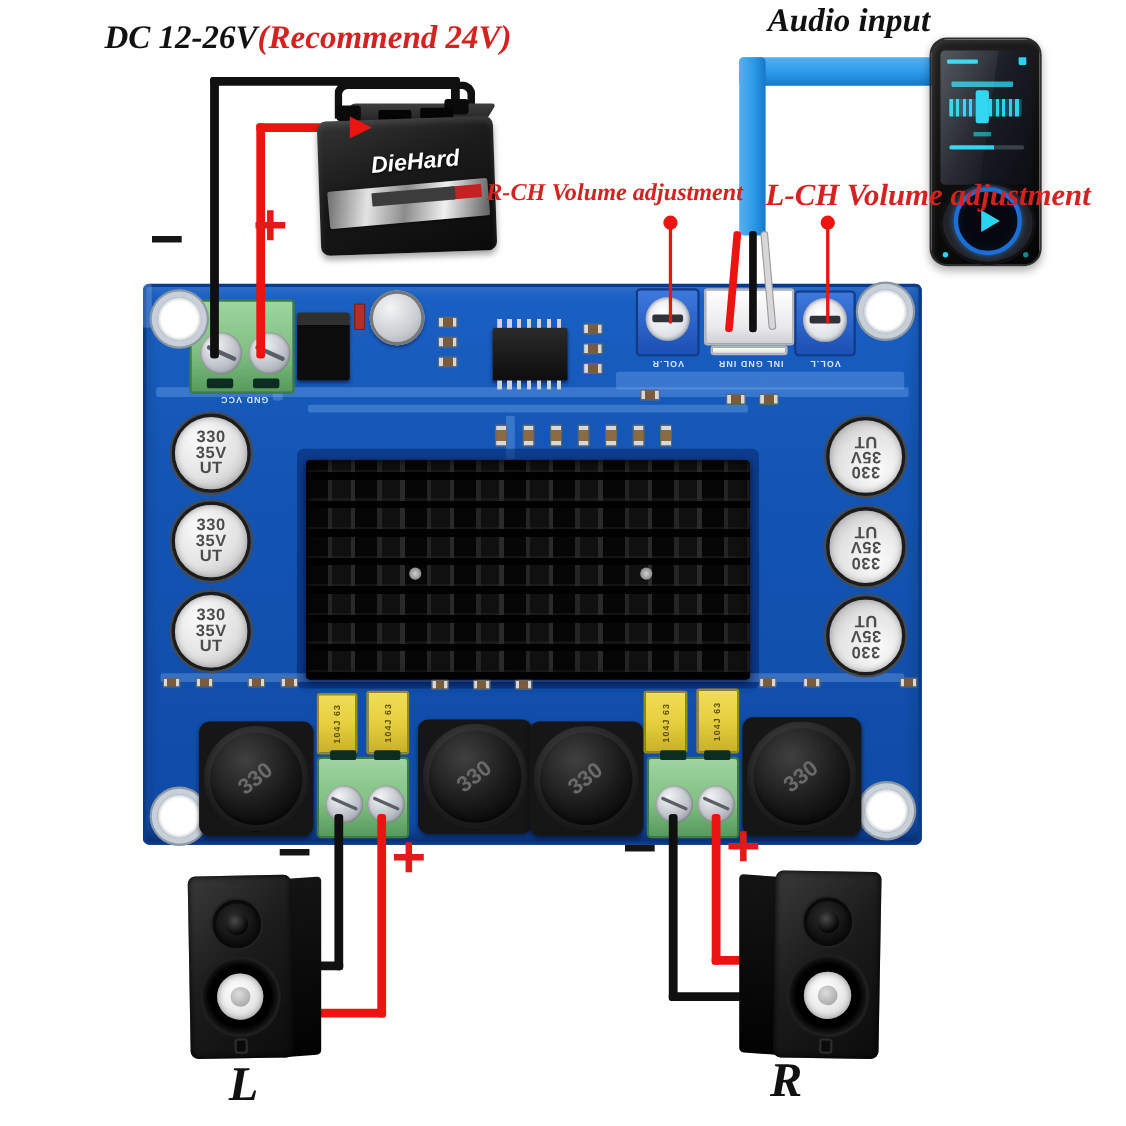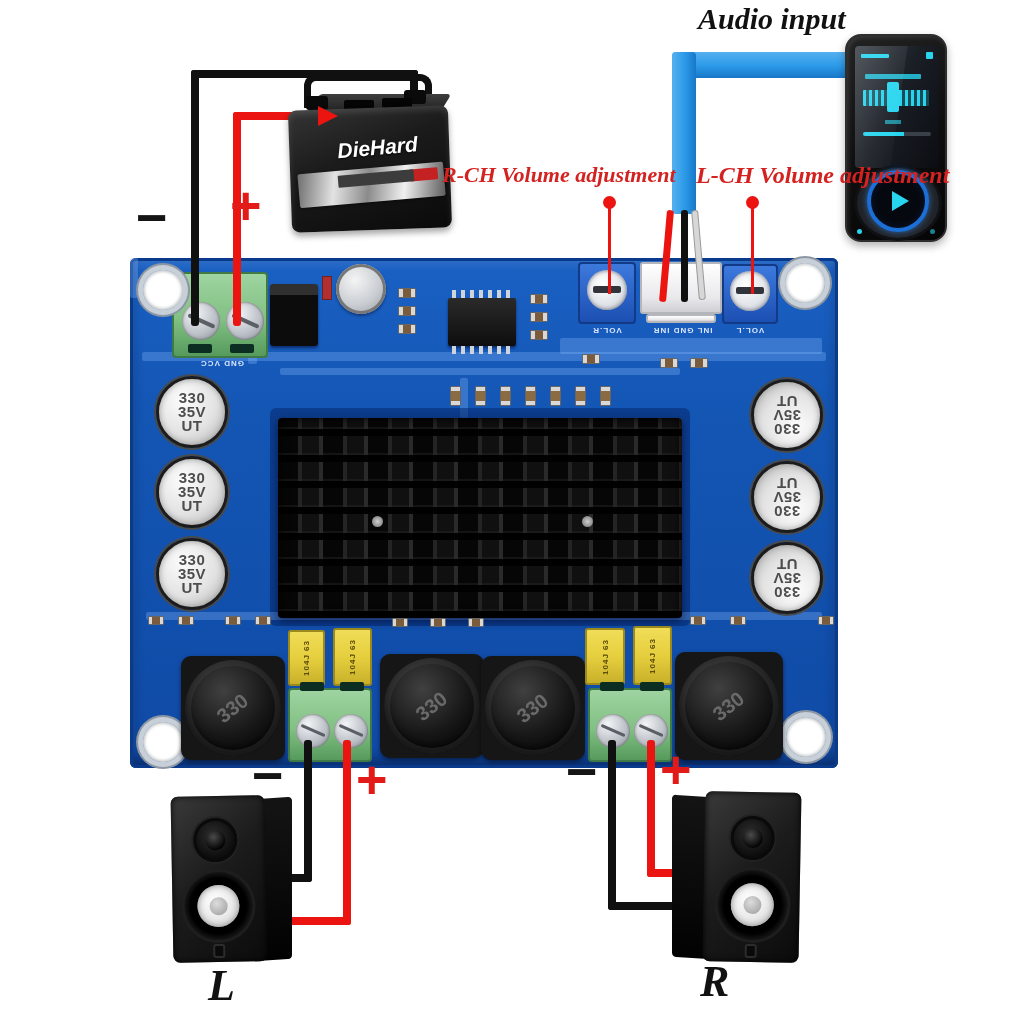--- a/index.html
+++ b/index.html
@@ -96,23 +96,26 @@
   .wavebars{background:repeating-linear-gradient(90deg,var(--player-accent) 0 3px,rgba(39,213,239,.25) 3px 6px);border-radius:1px;}
   .pbtn-outer{border-radius:50%;background:radial-gradient(circle,#26292e 55%,#17191d 100%);box-shadow:0 0 0 3px #101114;}
   .pbtn{border-radius:50%;background:radial-gradient(circle,#05080f 55%,#0a1b3a 100%);border:4px solid #1d6fd8;box-shadow:0 0 6px rgba(40,140,255,.6);}
   .ptri{width:0;height:0;border-top:10px solid transparent;border-bottom:10px solid transparent;border-left:17px solid var(--player-accent);}
 </style>
 </head>
 <body>
 
 <div class="canvas">
 
+  <div class="abs serif" style="left:95px;top:18px;font-size:30px;color:#111;white-space:nowrap;z-index:9;">
+    <span>DC 12-26V</span><span class="redtxt">(Recommend 24V)</span>
+  </div>
   <div class="abs serif redtxt" style="left:442px;top:162px;font-size:22px;z-index:9;white-space:nowrap;">R-CH Volume adjustment</div>
   <div class="abs serif" style="left:698px;top:2px;font-size:30px;color:#111;z-index:9;">Audio input</div>
-  <div class="abs serif redtxt" style="left:696px;top:162px;font-size:24px;z-index:9;white-space:nowrap;">L-CH Volume adjustment</div>
+  <div class="abs serif redtxt" style="left:696px;top:162px;font-size:28px;z-index:9;white-space:nowrap;">L-CH Volume adjustment</div>
 
   <div class="abs wire w-black" style="left:191px;top:70px;width:8px;height:256px;z-index:3;"></div>
   <div class="abs wire w-black" style="left:191px;top:70px;width:227px;height:8px;z-index:3;"></div>
   <div class="abs wire w-black" style="left:410px;top:70px;width:8px;height:38px;z-index:3;"></div>
   <div class="abs wire w-red" style="left:233px;top:112px;width:8px;height:214px;z-index:3;"></div>
   <div class="abs wire w-red" style="left:233px;top:112px;width:88px;height:8px;z-index:3;"></div>
   <div class="abs arrow-right" style="left:318px;top:106px;z-index:6;"></div>
 
   <span class="abs sym minus" style="left:136px;top:190px;z-index:9;">−</span>
   <span class="abs sym plus" style="left:230px;top:178px;z-index:9;">+</span>

